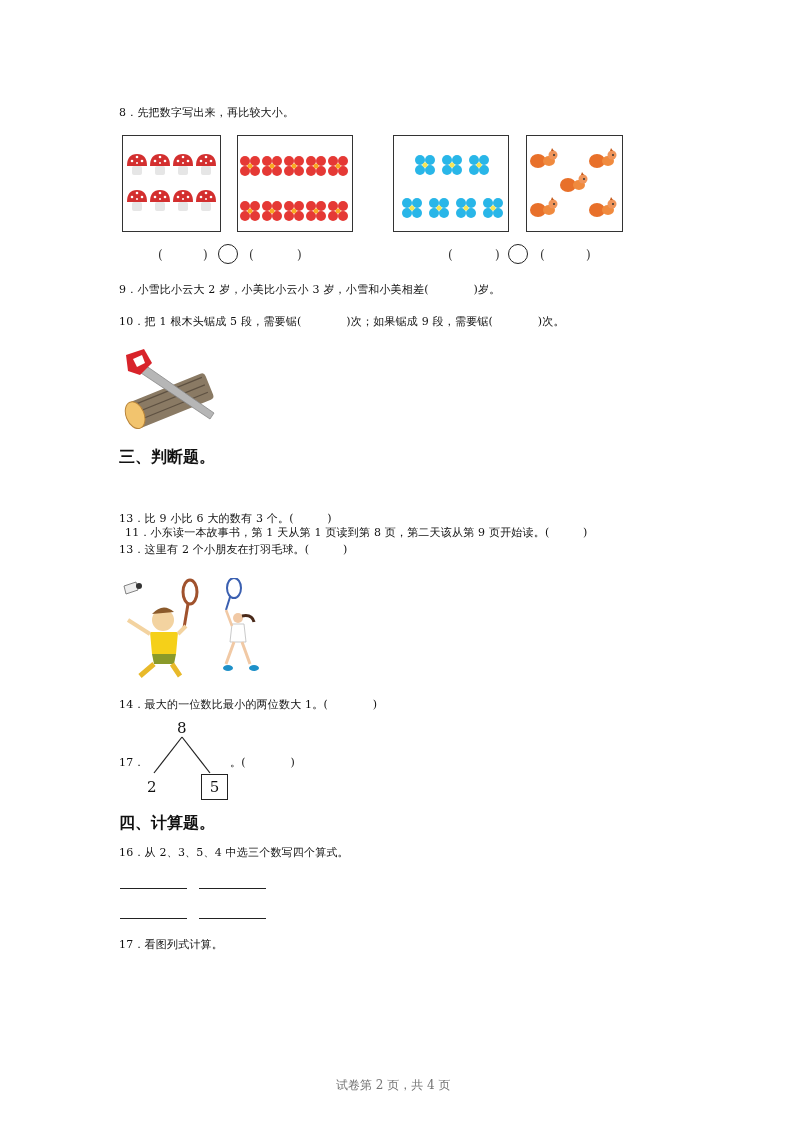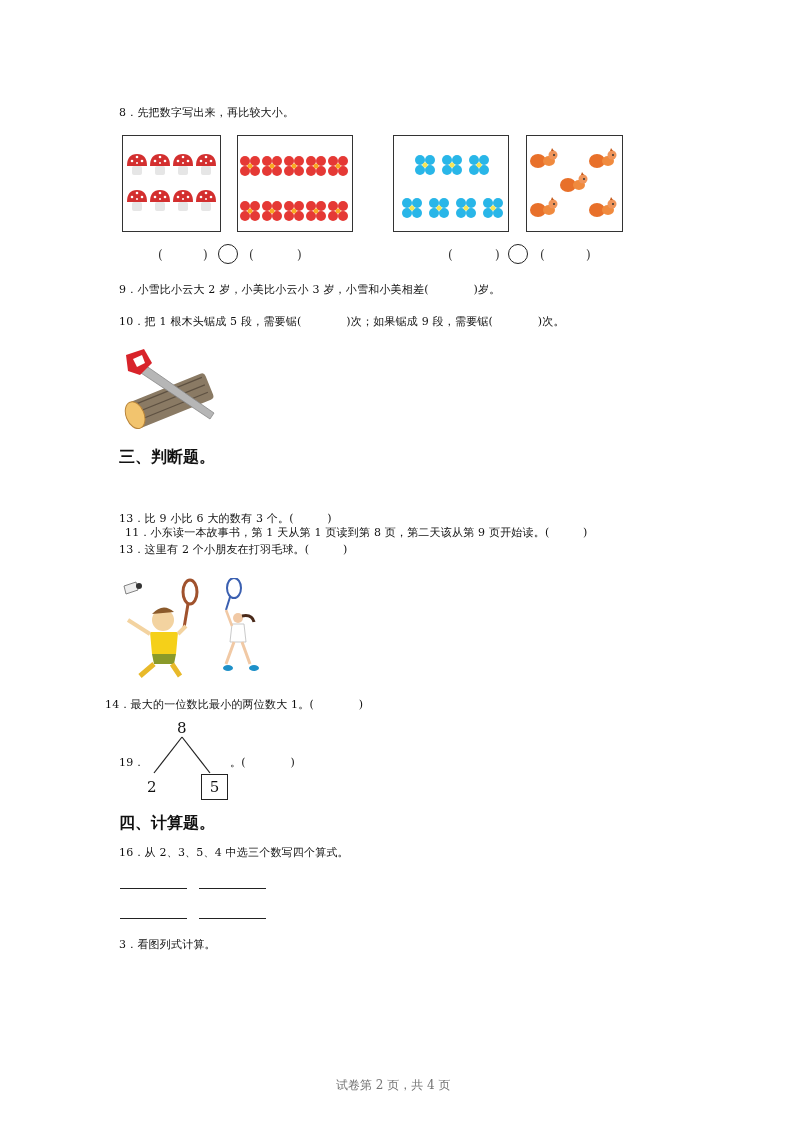--- a/index.html
+++ b/index.html
@@ -165,37 +165,37 @@
   <line x1="112" y1="19" x2="108" y2="32" stroke="#3a5fb0" stroke-width="2"></line>
   <circle cx="120" cy="40" r="5" fill="#f1c9a5"></circle>
   <path d="M124,38 Q134,36 136,44" stroke="#4a2a1a" stroke-width="3" fill="none"></path>
   <path d="M114,46 L126,46 L128,64 L112,64 Z" fill="#fff" stroke="#bbb" stroke-width="0.8"></path>
   <path d="M116,64 L108,86 M124,64 L132,86" stroke="#f1c9a5" stroke-width="3"></path>
   <ellipse cx="110" cy="90" rx="5" ry="3" fill="#1e90c8"></ellipse>
   <ellipse cx="136" cy="90" rx="5" ry="3" fill="#1e90c8"></ellipse>
   <path d="M114,48 L108,32" stroke="#f1c9a5" stroke-width="2.5"></path>
 </svg>
 
-<div class="abs q" style="left:105px; top:697px;">14．最大的一位数比最小的两位数大 1。(　　　　)</div>
-
-<div class="abs q" style="left:119px; top:755px;">19．</div>
+<div class="abs q" style="left:119px; top:697px;">14．最大的一位数比最小的两位数大 1。(　　　　)</div>
+
+<div class="abs q" style="left:119px; top:755px;">17．</div>
 <div class="abs" style="left:177px; top:719px; font-size:15px;">8</div>
 <svg class="icon" style="left:150px; top:735px;" width="64" height="40" viewBox="0 0 64 40">
   <line x1="32" y1="2" x2="4" y2="38" stroke="#222" stroke-width="1.2"></line>
   <line x1="32" y1="2" x2="60" y2="38" stroke="#222" stroke-width="1.2"></line>
 </svg>
 <div class="abs" style="left:147px; top:778px; font-size:15px;">2</div>
 <div class="abs" style="left:201px; top:774px; width:27px; height:26px; border:1.2px solid #222; box-sizing:border-box; text-align:center; line-height:24px; font-size:15px;">
   <span>5</span>
 </div>
 <div class="abs q" style="left:230px; top:755px;">。(　　　　)</div>
 
 <div class="abs h" style="left:119px; top:813px;">四、计算题。</div>
 <div class="abs q" style="left:119px; top:845px;">16．从 2、3、5、4 中选三个数写四个算式。</div>
 
 <div class="line" style="left:120px; top:888px; width:67px;"></div>
 <div class="line" style="left:199px; top:888px; width:67px;"></div>
 <div class="line" style="left:120px; top:918px; width:67px;"></div>
 <div class="line" style="left:199px; top:918px; width:67px;"></div>
 
-<div class="abs q" style="left:119px; top:937px;">3．看图列式计算。</div>
+<div class="abs q" style="left:119px; top:937px;">17．看图列式计算。</div>
 
 <div class="abs footer" style="left:336px; top:1077px;">试卷第 2 页，共 4 页</div>
 
 </body></html>

